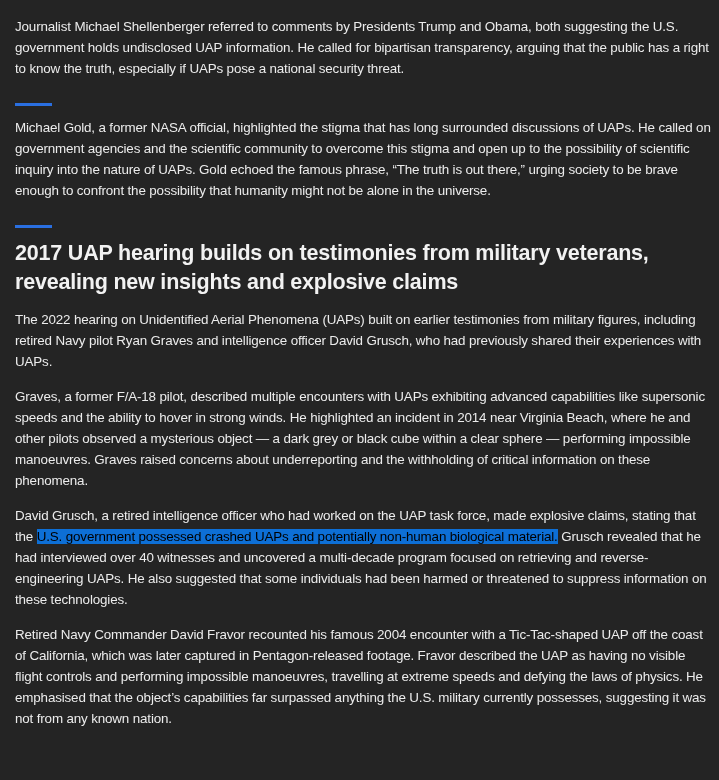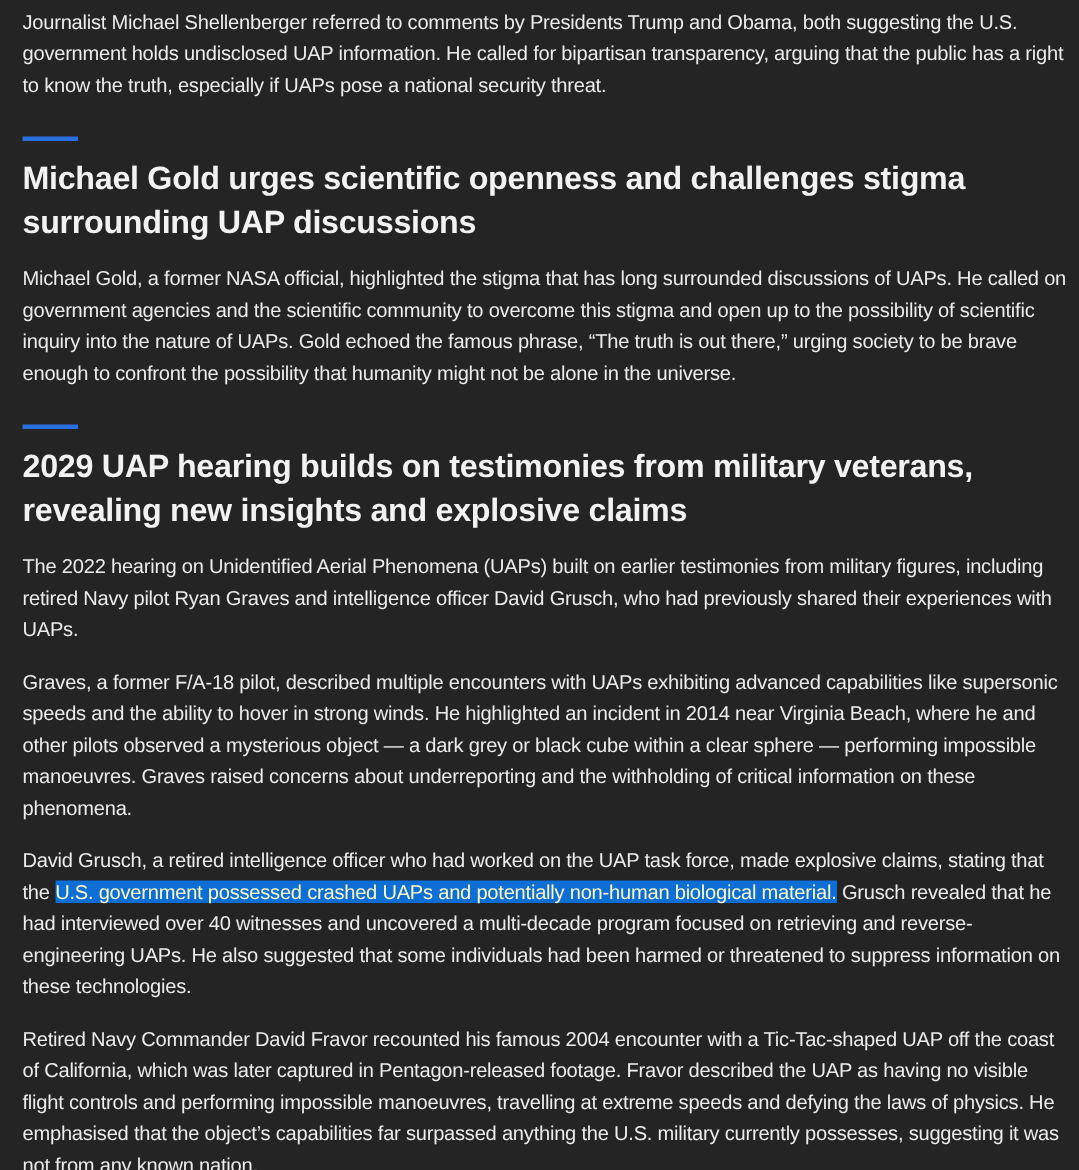--- a/index.html
+++ b/index.html
@@ -17,57 +17,56 @@
     .article {
       padding: 0 8px 0 15px;
     }
     p {
       font-size: 13.4px;
       line-height: 21px;
       margin: 0;
       letter-spacing: -0.15px;
       color: #ececec;
     }
-    p.first { margin-top: 4px; }
+    p.first { margin-top: 16px; }
     .section { margin-top: 24px; }
     .accent-bar {
       width: 37px;
       height: 3px;
       background: #2a6fe0;
       margin-bottom: 11px;
     }
     h2 {
       font-size: 21.5px;
       line-height: 29px;
       font-weight: 600;
       margin: 0 0 12px 0;
       color: #f2f2f2;
       letter-spacing: -0.2px;
     }
     .para-gap { margin-top: 14px; }
     .highlight {
       background: #0d6fd6;
-      color: #fef9c3;
+      color: #000000;
     }
   </style>
 </head>
 <body>
 
 <div class="article">
 
   <p class="first">Journalist Michael Shellenberger referred to comments by Presidents Trump and Obama, both suggesting the U.S. government holds undisclosed UAP information. He called for bipartisan transparency, arguing that the public has a right to know the truth, especially if UAPs pose a national security threat.</p>
 
   <div class="section">
     <div class="accent-bar"></div>
-    <h2>Michael Gold urges scientific openness and challenges stigma surrounding UAP discussions</h2>
     <p>Michael Gold, a former NASA official, highlighted the stigma that has long surrounded discussions of UAPs. He called on government agencies and the scientific community to overcome this stigma and open up to the possibility of scientific inquiry into the nature of UAPs. Gold echoed the famous phrase, “The truth is out there,” urging society to be brave enough to confront the possibility that humanity might not be alone in the universe.</p>
   </div>
 
   <div class="section">
     <div class="accent-bar"></div>
-    <h2>2029 UAP hearing builds on testimonies from military veterans, revealing new insights and explosive claims</h2>
+    <h2>2017 UAP hearing builds on testimonies from military veterans, revealing new insights and explosive claims</h2>
     <p>The 2022 hearing on Unidentified Aerial Phenomena (UAPs) built on earlier testimonies from military figures, including retired Navy pilot Ryan Graves and intelligence officer David Grusch, who had previously shared their experiences with UAPs.</p>
     <p class="para-gap">Graves, a former F/A-18 pilot, described multiple encounters with UAPs exhibiting advanced capabilities like supersonic speeds and the ability to hover in strong winds. He highlighted an incident in 2014 near Virginia Beach, where he and other pilots observed a mysterious object — a dark grey or black cube within a clear sphere — performing impossible manoeuvres. Graves raised concerns about underreporting and the withholding of critical information on these phenomena.</p>
     <p class="para-gap"><span>David Grusch, a retired intelligence officer who had worked on the UAP task force, made explosive claims, stating that the </span><span class="highlight">U.S. government possessed crashed UAPs and potentially non-human biological material.</span><span> Grusch revealed that he had interviewed over 40 witnesses and uncovered a multi-decade program focused on retrieving and reverse-engineering UAPs. He also suggested that some individuals had been harmed or threatened to suppress information on these technologies.</span></p>
     <p class="para-gap">Retired Navy Commander David Fravor recounted his famous 2004 encounter with a Tic-Tac-shaped UAP off the coast of California, which was later captured in Pentagon-released footage. Fravor described the UAP as having no visible flight controls and performing impossible manoeuvres, travelling at extreme speeds and defying the laws of physics. He emphasised that the object’s capabilities far surpassed anything the U.S. military currently possesses, suggesting it was not from any known nation.</p>
   </div>
 
 </div>
 
 </body></html>

